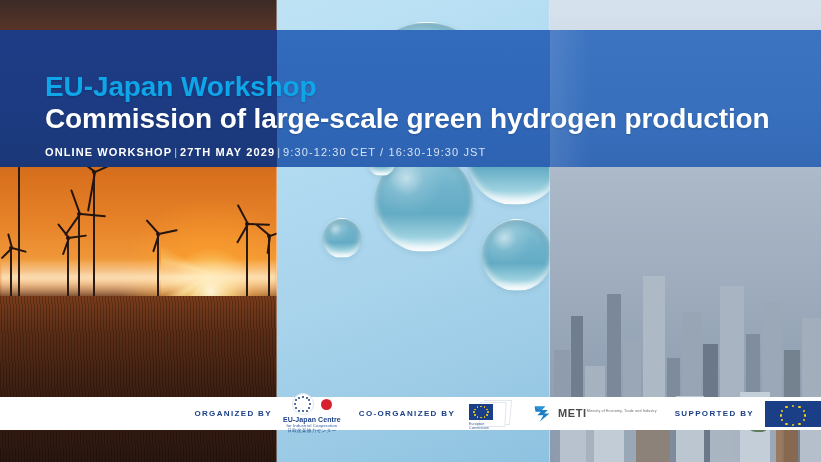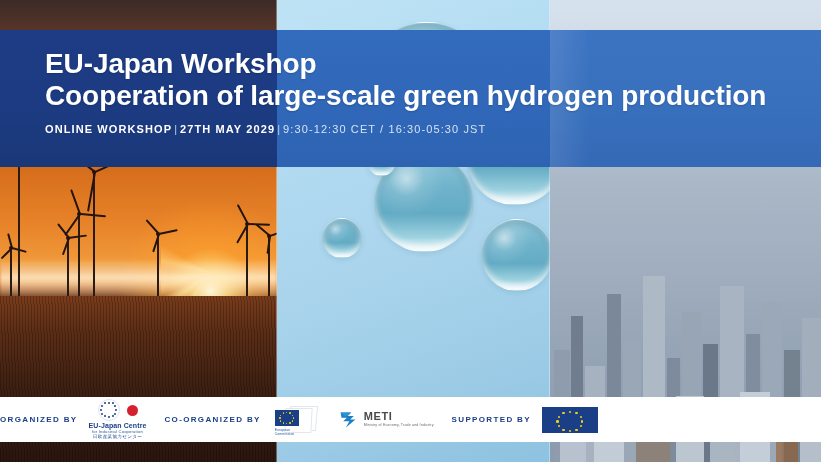--- a/index.html
+++ b/index.html
@@ -115,43 +115,43 @@
     position:absolute;left:550px;top:0;right:0;height:100%;
     background:linear-gradient(to bottom,#3d74c2 0%, #3870bd 55%, #3569b6 100%);
   }
   .banner .shine{
     position:absolute;left:550px;top:0;width:40px;height:100%;
     background:linear-gradient(to right, rgba(255,255,255,.10), rgba(255,255,255,0));
   }
 
   .banner-inner{position:absolute;left:45px;top:18px;right:24px;}
   .title-l1{
-    color:#ffffff;font-size:28px;font-weight:700;letter-spacing:-.1px;line-height:1.16;
-    text-shadow:0 1px 2px rgba(0,0,0,.18);white-space:nowrap;
+    color:#0ea5e9;font-size:28px;font-weight:700;letter-spacing:-.1px;line-height:1.16;
+    text-shadow:0 1px 2px rgba(0,0,0,.18);white-space:nowrap;margin-top:23px;
   }
   .title-l2{
     color:#ffffff;font-size:28px;font-weight:700;letter-spacing:-.1px;line-height:1.16;
     text-shadow:0 1px 2px rgba(0,0,0,.18);white-space:nowrap;
   }
   .meta{margin-top:9px;white-space:nowrap;}
   .meta-row1{font-size:11px;line-height:15px;letter-spacing:1.1px;white-space:nowrap;}
   .meta-strong{color:#ffffff;font-weight:700;text-align:center;}
   .meta-sep{color:#b9cfe9;font-weight:400;padding:0 2px;}
   .meta-light{color:#d5e3f4;font-weight:400;letter-spacing:1.1px;}
   .meta-row2{
     margin-top:2px;font-size:11px;line-height:15px;letter-spacing:1.15px;
     color:#d7e4f4;font-weight:400;white-space:nowrap;
   }
 
   
   .footer{
-    position:absolute;left:0;right:0;top:397px;height:45px;
+    position:absolute;left:0;right:0;top:397px;height:33px;
     background:#ffffff;
-    display:flex;align-items:center;
-    padding-right:14px;box-sizing:border-box;
+    display:flex;align-items:center;justify-content:flex-end;
+    box-sizing:border-box;
   }
   .f-label{
     color:#1b3f86;font-size:8px;font-weight:700;letter-spacing:1.35px;
     white-space:nowrap;
   }
   .f-gap{width:11px;}
   .f-gap-lg{width:18px;}
 
   
   .ejc{display:flex;flex-direction:column;align-items:center;line-height:1;}
@@ -180,21 +180,21 @@
   }
   .ec .flag .st{position:absolute;width:1.6px;height:1.6px;background:#f7d117;border-radius:50%;}
   .ec .ec-txt{
     position:absolute;left:3px;top:23px;font-size:3.4px;color:#2d5ba0;line-height:1.35;
     letter-spacing:.1px;
   }
 
   
   .meti{display:flex;align-items:center;gap:5px;}
   .meti-mark{width:21px;height:21px;position:relative;}
-  .meti-txt{display:flex;flex-direction:column;line-height:1;}
+  .meti-txt{display:flex;flex-direction:row;line-height:1;}
   .meti-t1{font-size:11px;font-weight:700;color:#4a4a4a;letter-spacing:.6px;}
   .meti-t2{font-size:3.6px;color:#6a6a6a;letter-spacing:.15px;margin-top:2px;}
 
   
   .euflag{
     width:56px;height:26px;background:#1b3f86;position:relative;
   }
   .euflag .st{position:absolute;width:2.4px;height:2.4px;background:#f7d117;border-radius:50%;}
 
   
@@ -320,25 +320,25 @@
   </div>
 
   <div class="banner">
     <div class="bg-left"></div>
     <div class="bg-mid"></div>
     <div class="bg-right"></div>
     <div class="shine"></div>
 
     <div class="banner-inner">
       <div class="title-l1">EU-Japan Workshop</div>
-      <div class="title-l2">Cooperation of large-scale green hydrogen production</div>
+      <div class="title-l2">Commission of large-scale green hydrogen production</div>
 
       <div class="meta">
         <div class="meta-row1">
-          <span class="meta-strong">ONLINE WORKSHOP</span><span class="meta-sep">|</span><span class="meta-strong">27TH MAY 2029</span><span class="meta-sep">|</span><span class="meta-light">9:30-12:30 CET / 16:30-05:30 JST</span>
+          <span class="meta-strong">ONLINE WORKSHOP</span><span class="meta-sep">|</span><span class="meta-strong">27TH MAY 2029</span><span class="meta-sep">|</span><span class="meta-light">9:30-12:30 CET / 16:30-19:30 JST</span>
         </div>
       </div>
     </div>
   </div>
 
   <div class="footer">
 
     <span class="f-label">ORGANIZED BY</span>
     <span class="f-gap"></span>
 

